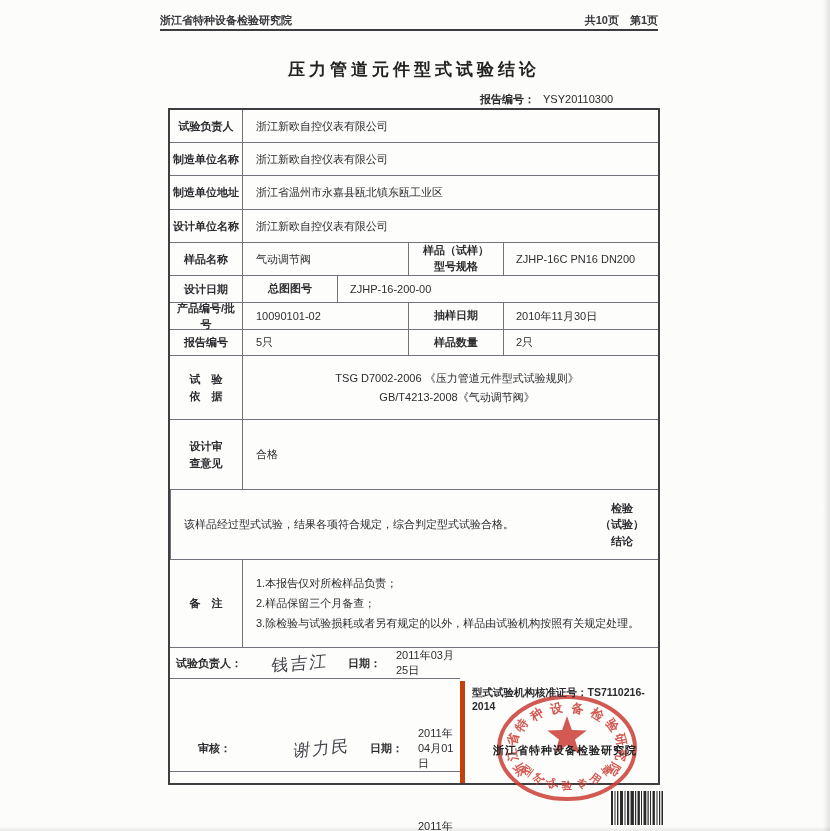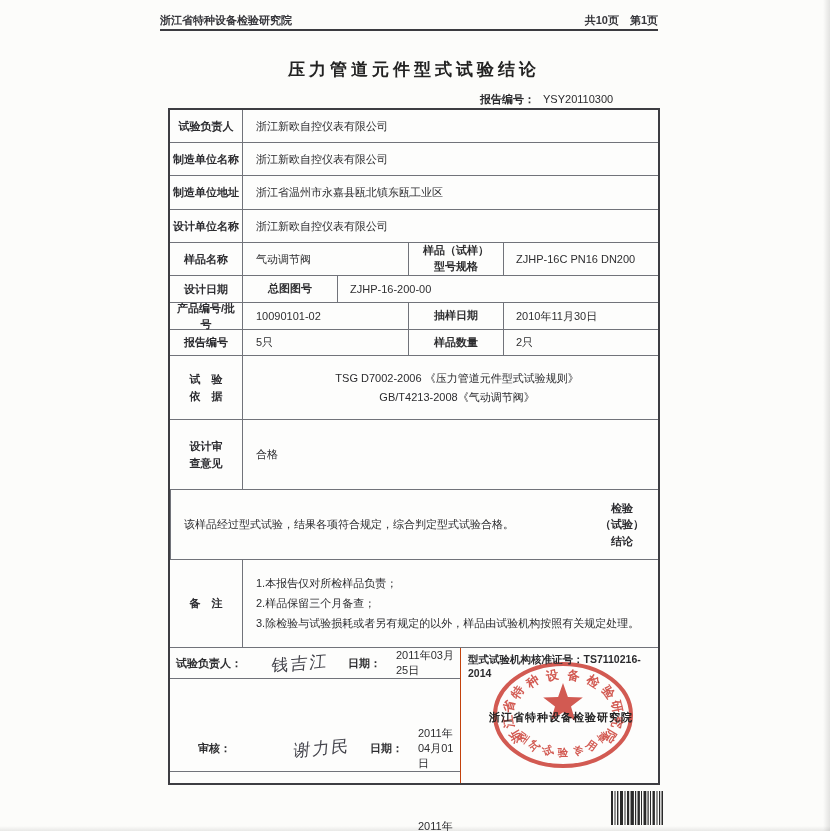--- a/index.html
+++ b/index.html
@@ -46,21 +46,21 @@
   .sig-left{width:290px;flex:none;display:flex;flex-direction:column;gap:47px;}
   .sig-row{flex:1;display:flex;align-items:center;border-bottom:1px solid #71737a;box-sizing:border-box;font-size:11px;}
   .sig-row:last-child{border-bottom:none;}
   .sig-role{font-weight:bold;width:76px;padding-left:6px;flex:none;}
   .sig-role.indent{padding-left:28px;}
   .sig-name{width:96px;flex:none;font-size:17px;color:#44444c;
     transform:rotate(-5deg) skewX(-10deg);letter-spacing:2px;text-align:center;}
   .sig-date-lbl{font-weight:bold;width:40px;flex:none;}
   .sig-date{padding-left:8px;}
 
-  .approval-cell{flex:1;border-left:1px solid #c2410c;position:relative;box-sizing:border-box;}
+  .approval-cell{flex:1;border-left:5px solid #c2410c;position:relative;box-sizing:border-box;margin-top:33px;}
   .cert-line{position:absolute;left:7px;top:5px;font-size:10.5px;font-weight:bold;color:#2b2b2e;z-index:3;}
   .stamp-svg{position:absolute;left:22px;top:5px;z-index:1;opacity:0.85;}
   .stamp-org{position:absolute;left:0;top:62px;width:200px;text-align:center;
     font-size:11px;font-weight:bold;color:#222;z-index:2;letter-spacing:1px;}
 
   .barcode{position:absolute;left:611px;top:791px;z-index:1;}
 </style>
 </head>
 <body>
 

